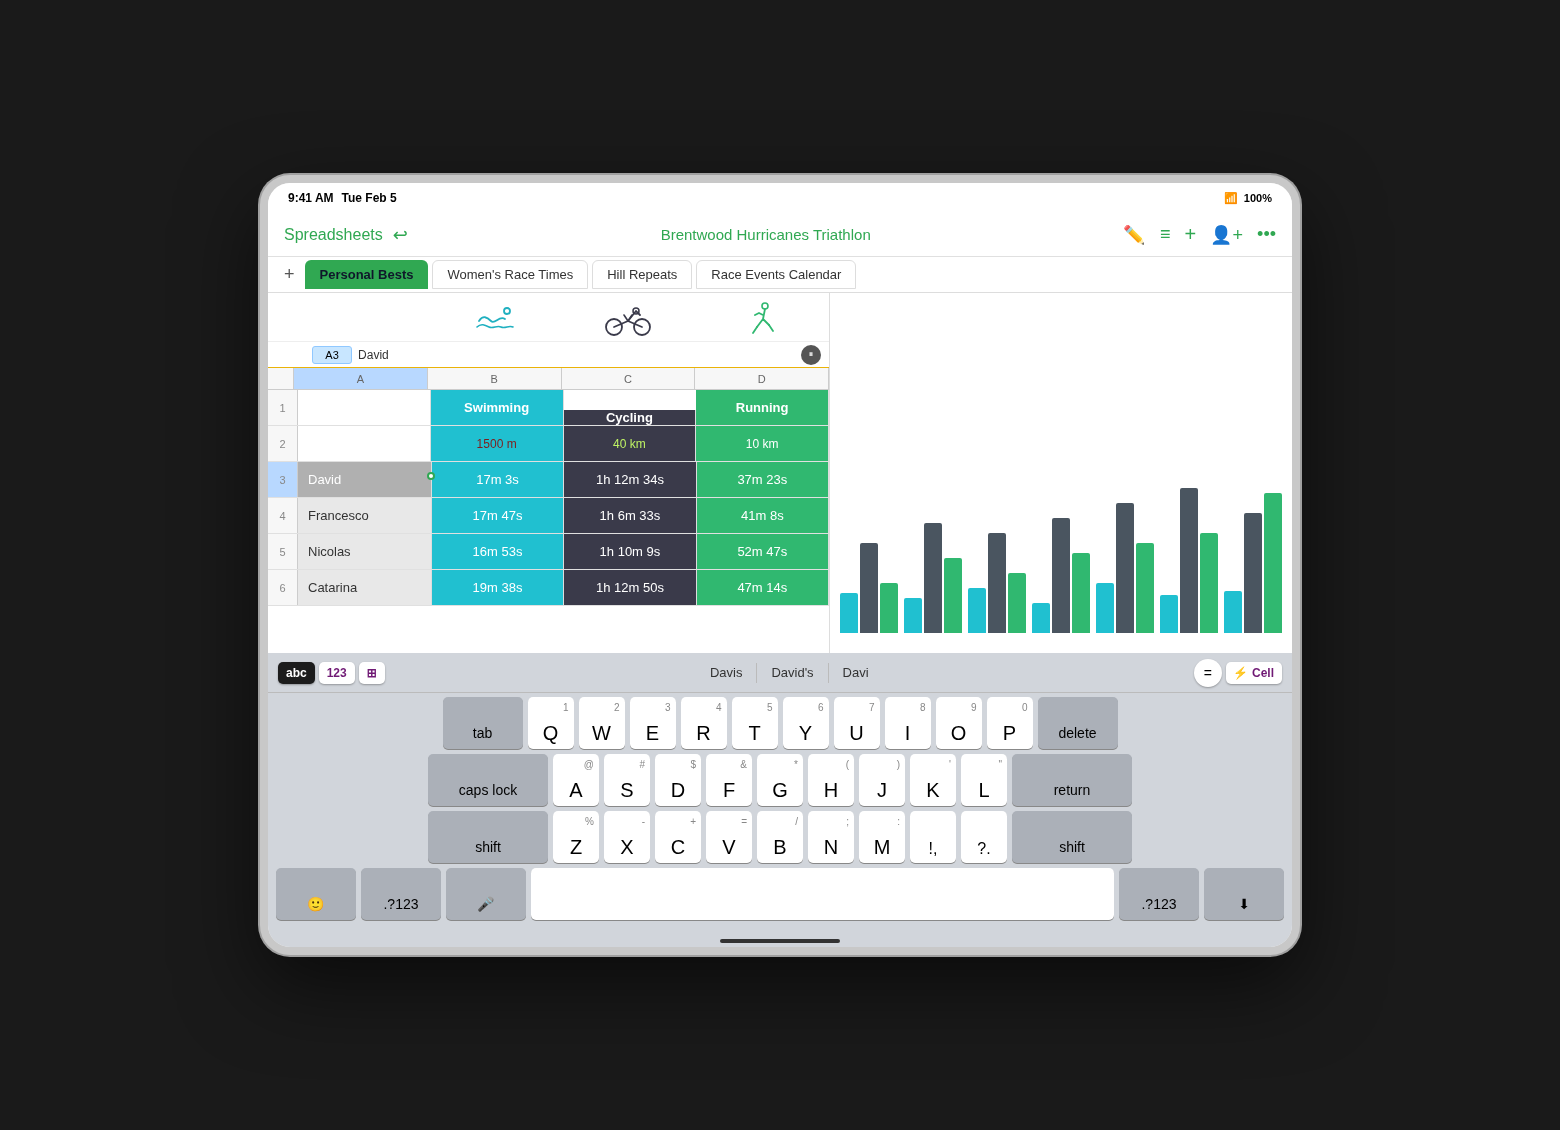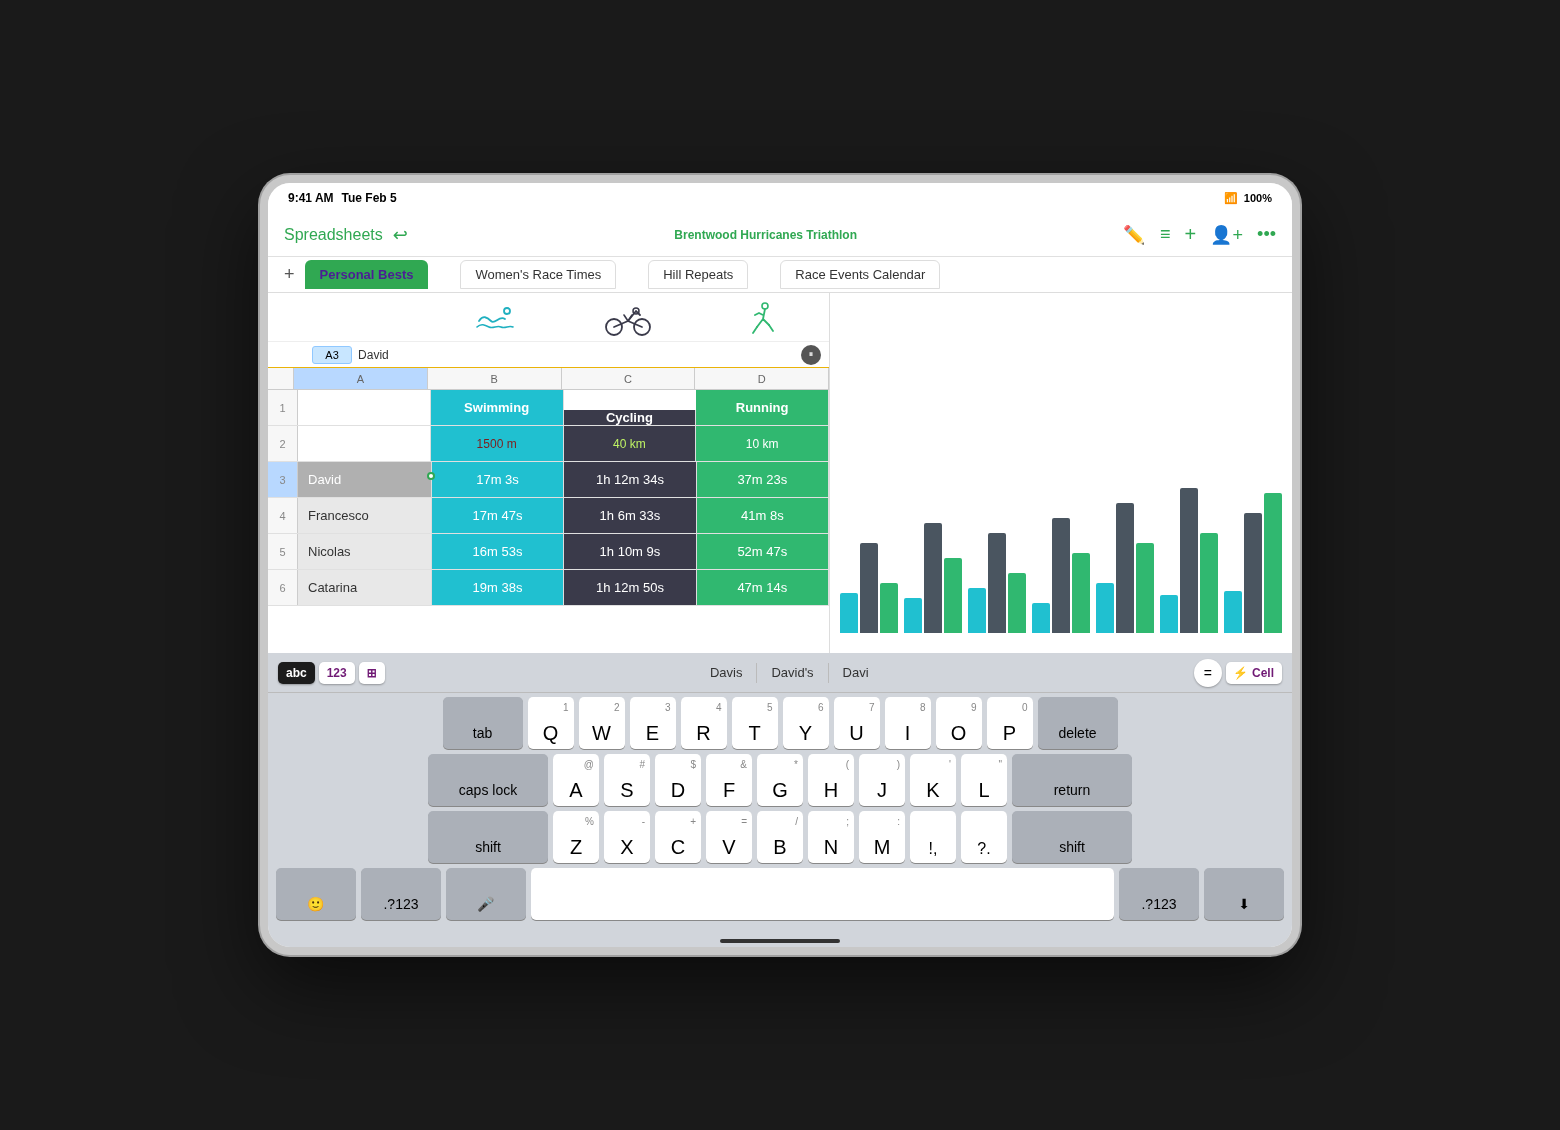--- a/index.html
+++ b/index.html
@@ -50,22 +50,22 @@
     .spreadsheets-btn {
       color: #30a852;
       font-size: 16px;
       font-weight: 500;
       background: none;
       border: none;
       cursor: pointer;
     }
     .toolbar-title {
       color: #30a852;
-      font-size: 12px;
-      font-weight: 700;
+      font-size: 15px;
+      font-weight: 400;
     }
     .tabs-bar {
       background: white;
       display: flex;
       align-items: center;
       padding: 0 10px;
       border-bottom: 1px solid #ddd;
       height: 36px;
       gap: 4px;
     }
@@ -80,28 +80,27 @@
     .tab {
       padding: 6px 14px;
       border-radius: 6px 6px 0 0;
       font-size: 13px;
       cursor: pointer;
       white-space: nowrap;
       border: 1px solid transparent;
     }
     .tab.active {
       background: #30a852;
-      color: #4c1d95;
+      color: #0f172a;
       font-weight: 600;
     }
     .tab.inactive {
       background: white;
       color: #333;
       border: 1px solid #ddd;
-      margin-left: 28px;
     }
     .content-area {
       background: white;
       flex: 1;
       display: flex;
       overflow: hidden;
     }
     .spreadsheet-section {
       width: 640px;
       display: flex;

